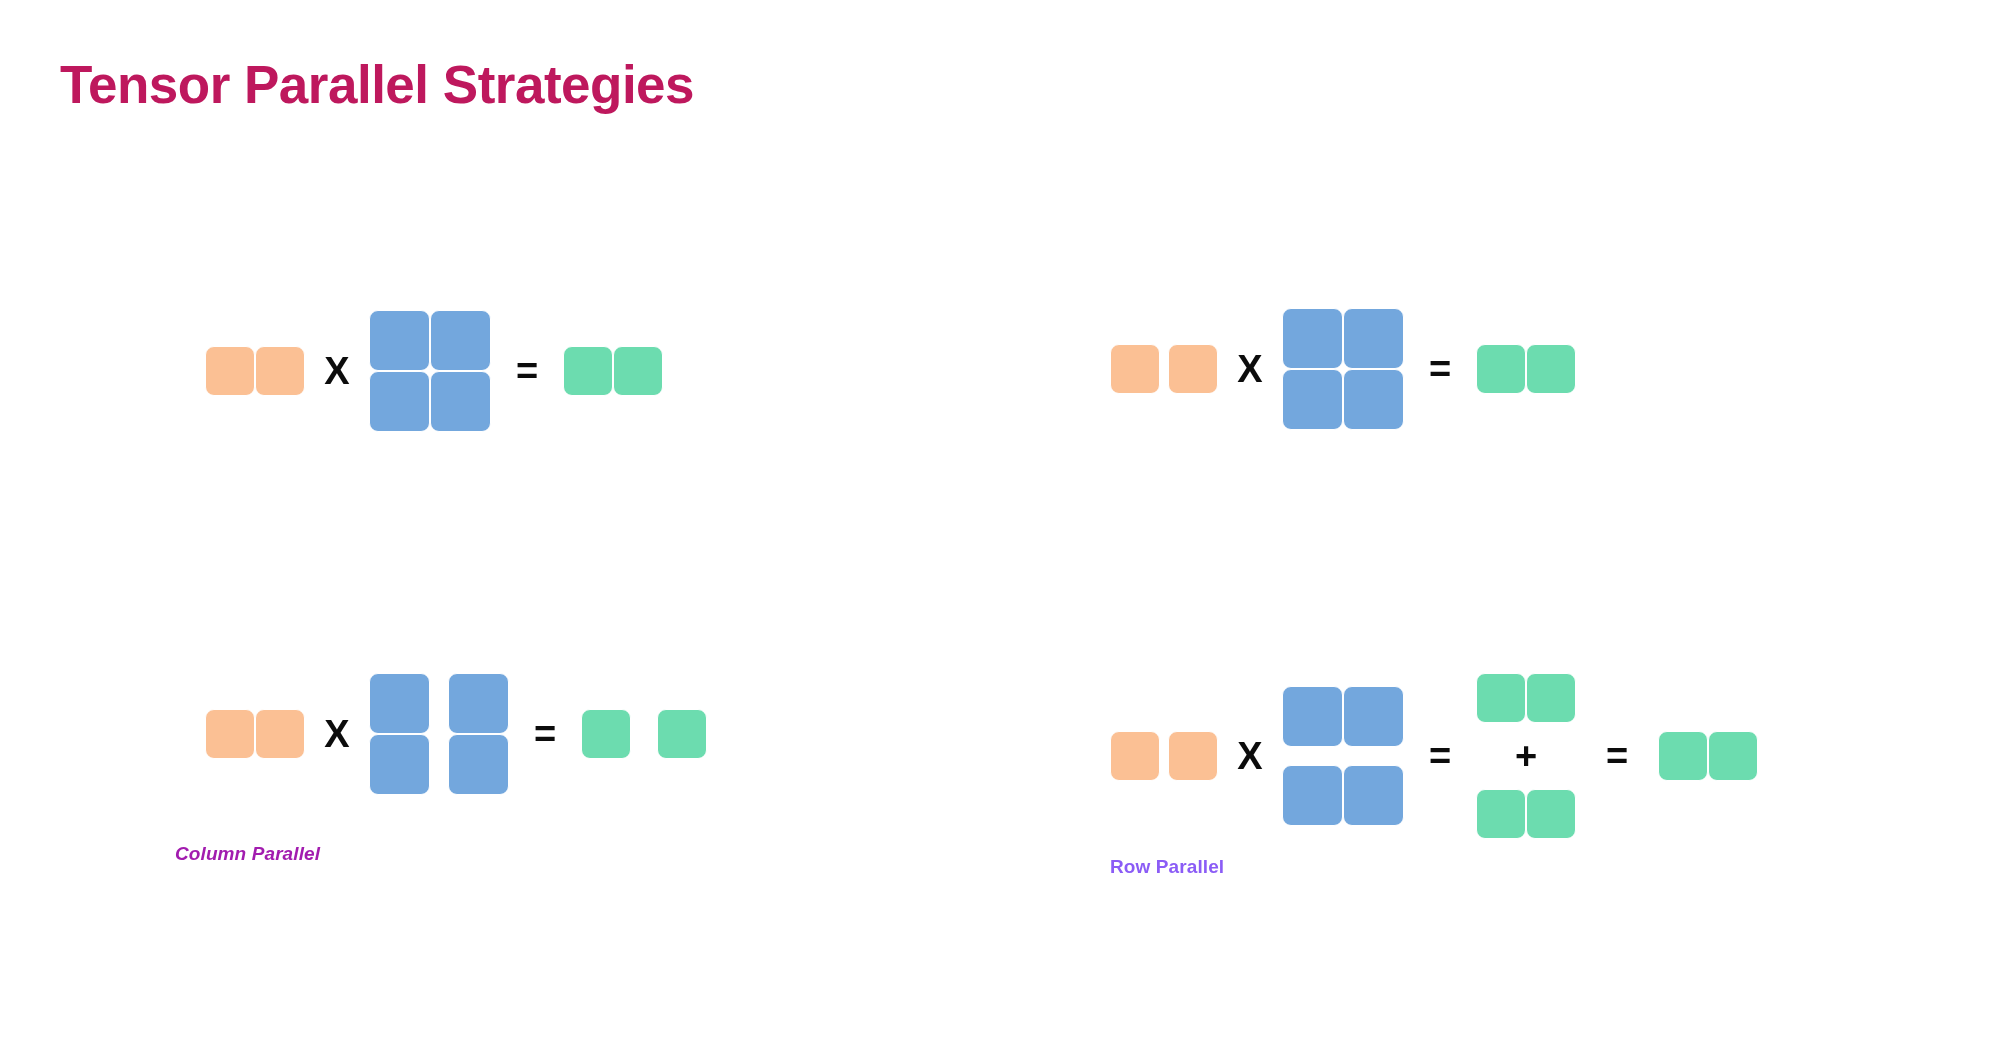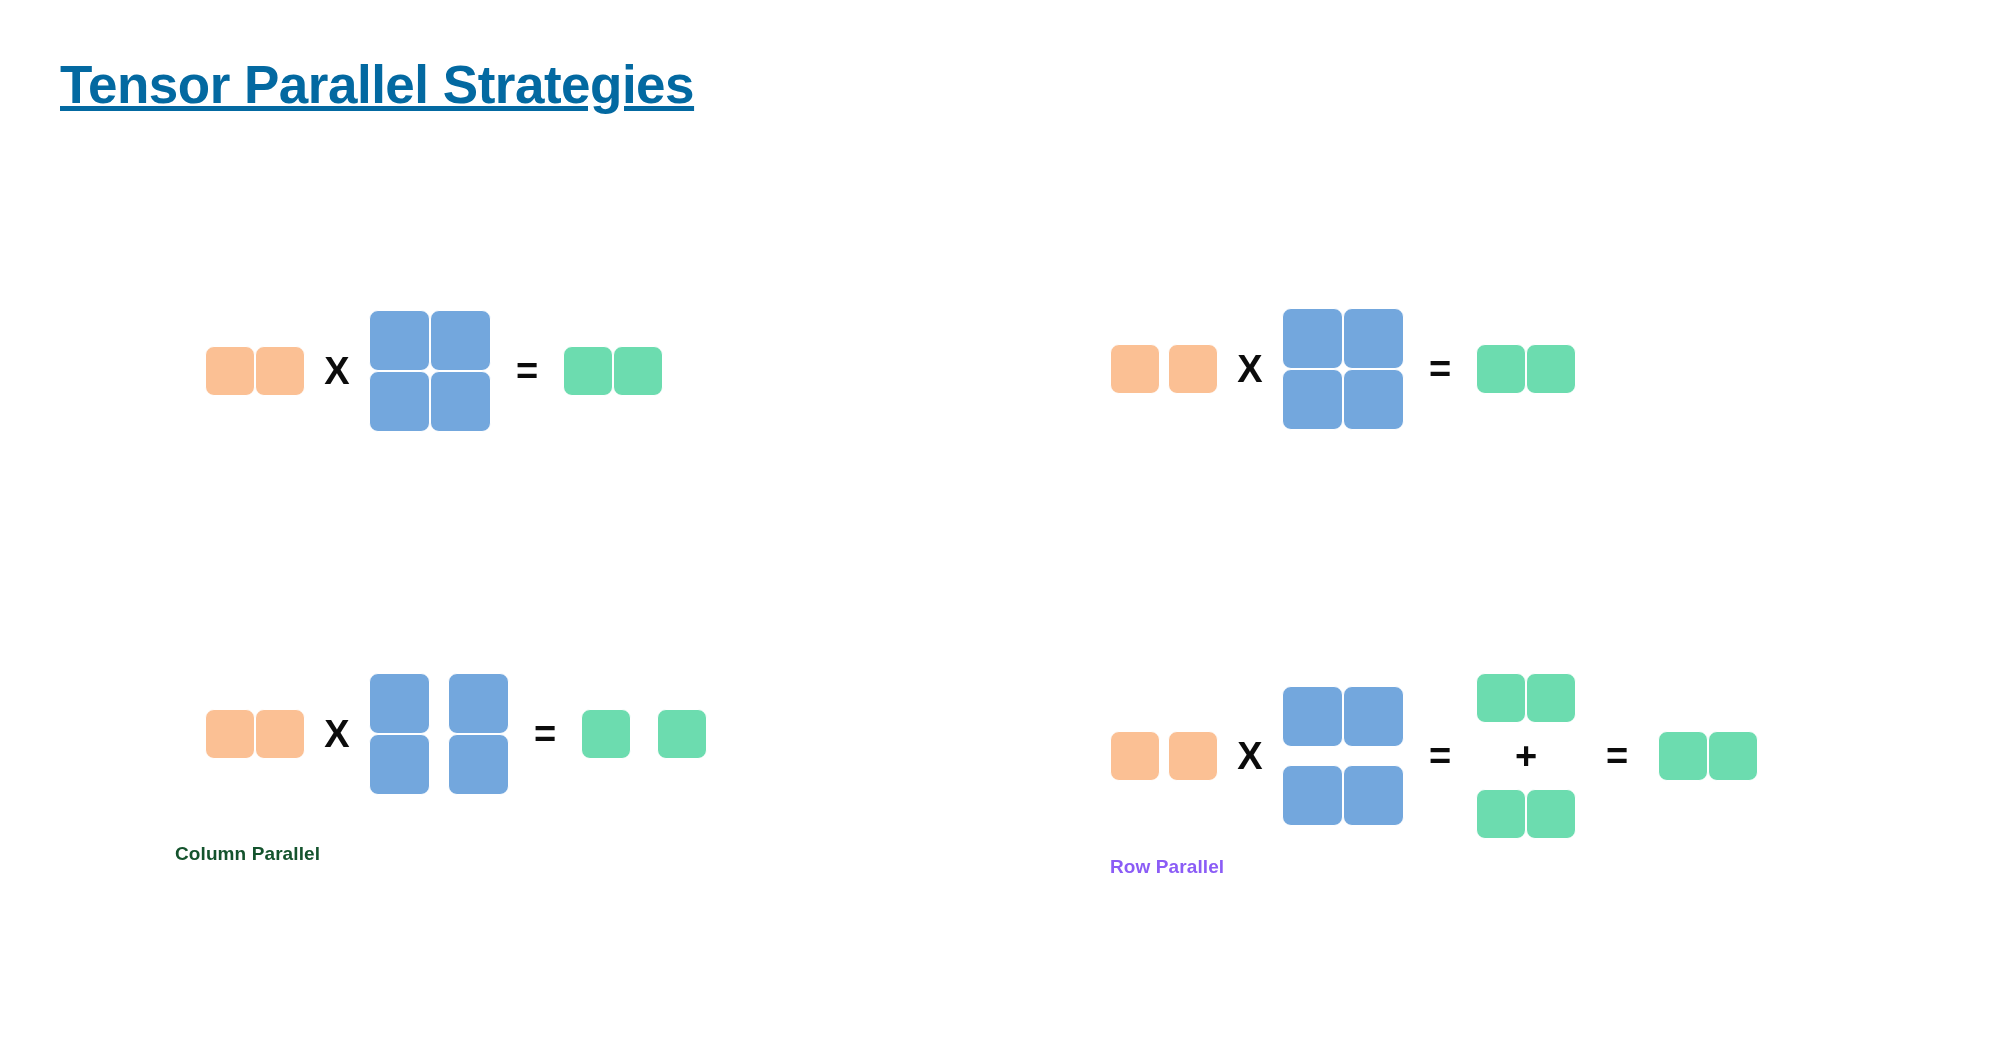--- a/index.html
+++ b/index.html
@@ -86,21 +86,21 @@
   }
 
   
   .gap-col { margin-left: 18px; }
   .gap-row { margin-top: 18px; }
   .gap-out { margin-left: 26px; }
 </style>
 </head>
 <body style="background: rgb(255, 255, 255);">
 
-<div id="page-title" style="color: #0369a1; text-decoration: underline;">Tensor Parallel Strategies</div>
+<div id="page-title" style="color: #be185d;">Tensor Parallel Strategies</div>
 
 <div class="equation" style="left:205px; top:310px;">
 
   <div class="matrix">
     <div class="cell orange sz-a" style="background: rgb(251, 192, 148);"></div>
     <div class="cell orange sz-a" style="background: rgb(251, 192, 148);"></div>
   </div>
 
   <div class="op" style="width: 64px; color: rgb(12, 12, 12);">X</div>
 
@@ -144,21 +144,21 @@
   </div>
 
   <div class="op" style="width: 72px; color: rgb(12, 12, 12);">=</div>
 
   <div class="matrix">
     <div class="cell green sz-a" style="background: rgb(108, 220, 175);"></div>
     <div class="cell green sz-a gap-out" style="background: rgb(108, 220, 175);"></div>
   </div>
 </div>
 
-<div class="caption" style="left: 175px; top: 843px; color: #14532d;">Column Parallel</div>
+<div class="caption" style="left: 175px; top: 843px; color: #a21caf; font-style: italic;">Column Parallel</div>
 
 <div class="equation" style="left:1110px; top:308px;">
 
   <div class="matrix">
     <div class="cell orange sz-a" style="background: rgb(251, 192, 148);"></div>
     <div class="cell orange sz-a" style="margin-left: 8px; background: rgb(251, 192, 148);"></div>
   </div>
 
   <div class="op" style="width: 64px; color: rgb(12, 12, 12);">X</div>
 

